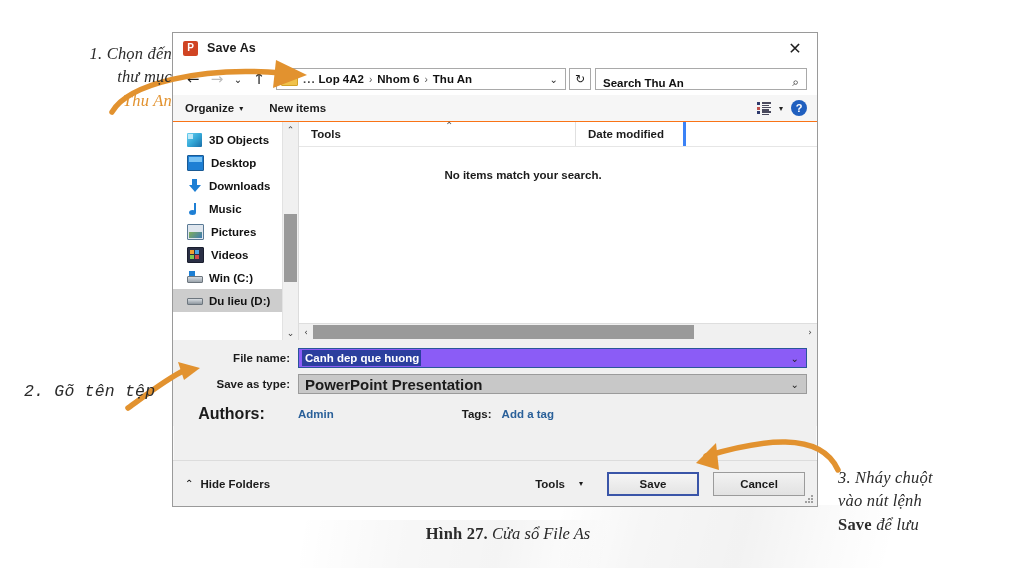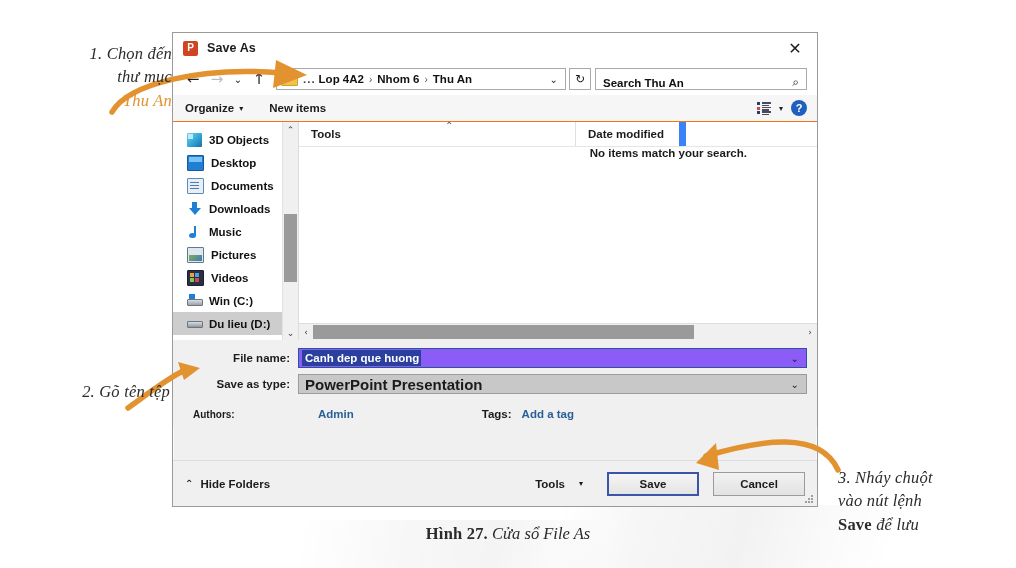--- a/index.html
+++ b/index.html
@@ -177,25 +177,25 @@
   }
   .np-scroll .arw.bot{position:absolute;bottom:0;left:0;right:0;}
   .np-scroll .thumb{
     position:absolute;left:1px;right:1px;top:92px;height:68px;background:#9a9a9a;
   }
 
   .filelist{flex:1;background:#fff;position:relative;border-left:1px solid #dcdcdc;}
   .colhdr{height:24px;display:flex;align-items:center;border-bottom:1px solid #e6e6e6;position:relative;}
   .colhdr .c{font-size:11.5px;font-weight:bold;color:#1b1b1b;padding-left:12px;box-sizing:border-box;}
   .colhdr .c1{width:277px;border-right:1px solid #e0e0e0;height:100%;display:flex;align-items:center;}
-  .colhdr .c2{width:110px;border-right:7px solid #3b82f6;height:100%;display:flex;align-items:center;}
+  .colhdr .c2{width:110px;border-right:3px solid #3b82f6;height:100%;display:flex;align-items:center;}
   .colhdr .c3{flex:1;height:100%;display:flex;align-items:center;}
   .sortmark{position:absolute;left:146px;top:-2px;font-size:10px;color:#5a5a5a;font-family:"DejaVu Sans", sans-serif;}
   .empty-msg{
-    text-align:right;font-size:11.5px;font-weight:bold;color:#1b1b1b;
+    text-align:center;margin-top:22px;font-size:11.5px;font-weight:bold;color:#1b1b1b;
     padding-right:70px;
   }
   .hscroll{
     position:absolute;left:0;right:0;bottom:0;height:16px;background:#f0f0f0;
     border-top:1px solid #dedede;display:flex;align-items:center;
   }
   .hscroll .arw{width:14px;text-align:center;font-size:9px;color:#3d3d3d;font-family:"DejaVu Sans", sans-serif;}
   .hscroll .track{flex:1;height:16px;position:relative;}
   .hscroll .thumb{position:absolute;left:0;top:1px;bottom:1px;width:381px;background:#9a9a9a;}
 
@@ -216,23 +216,22 @@
   }
   .fchev{margin-left:auto;padding:0 7px;font-size:10px;color:#1f1f1f;font-family:"DejaVu Sans", sans-serif;}
   .ftype-input{
     flex:1;height:20px;margin-right:10px;background:#c8c8c8;border:1px solid #9b9b9b;
     display:flex;align-items:center;box-sizing:border-box;
   }
   .ftype-val{font-size:15px;font-weight:bold;color:#1b1b1b;margin-left:6px;}
 
   .metarow{display:flex;align-items:center;height:24px;margin-top:7px;}
   .mlabel{
-    width:125px;text-align:left;padding-right:8px;font-size:10px;font-weight:bold;color:#1b1b1b;
+    width:125px;text-align:center;padding-right:8px;font-size:16px;font-weight:bold;color:#1b1b1b;
     box-sizing:border-box;
-    margin-left:20px;
   }
   .mval{font-size:11.5px;font-weight:bold;color:#2a6099;}
   .mlabel2{margin-left:128px;font-size:11.5px;font-weight:bold;color:#1b1b1b;}
   .mval2{font-size:11.5px;font-weight:bold;color:#2a6099;margin-left:10px;}
 
   
   .footer{
     position:absolute;left:0;right:0;bottom:0;height:46px;background:#f0f0f0;
     border-top:1px solid #dcdcdc;display:flex;align-items:center;padding:0 12px;box-sizing:border-box;
   }
@@ -252,21 +251,21 @@
   }
   .grip i{position:absolute;width:2px;height:2px;background:#a0a0a0;}
 
   
   .anno{
     position:absolute;font-family:"Liberation Serif", serif;font-style:italic;
     color:#2b2b2b;font-size:16.5px;line-height:1.42;letter-spacing:.2px;
   }
   .anno-1{left:44px;top:42px;width:128px;text-align:right;}
   .anno-1 .orange{color:#e2922f;font-style:italic;}
-  .anno-2{left:24px;top:380px;width:146px;text-align:right;}
+  .anno-2{left:24px;top:380px;width:146px;text-align:left;font-family:Liberation Mono, monospace;}
   .anno-3{left:838px;top:466px;width:175px;text-align:left;}
   .anno-3 b{font-weight:bold;font-style:normal;}
   .caption{
     position:absolute;left:0;right:0;top:524px;text-align:center;
     font-family:"Liberation Serif", serif;font-size:16.5px;color:#2b2b2b;font-style:italic;
   }
   .caption b{font-weight:bold;font-style:normal;letter-spacing:.2px;}
   svg.arrows{position:absolute;left:0;top:0;width:1016px;height:568px;pointer-events:none;}
 </style>
 </head>
@@ -341,24 +340,20 @@
     <div class="navpane">
       <div class="np-item">
         <span class="np-ico ico-3d"></span>
         <span>3D Objects</span>
       </div>
       <div class="np-item">
         <span class="np-ico ico-desk"></span>
         <span>Desktop</span>
       </div>
       <div class="np-item">
-        <span class="np-ico ico-doc"></span>
-        <span>Documents</span>
-      </div>
-      <div class="np-item">
         <span class="np-ico ico-dl"></span>
         <span>Downloads</span>
       </div>
       <div class="np-item">
         <span class="np-ico ico-mus"></span>
         <span>Music</span>
       </div>
       <div class="np-item">
         <span class="np-ico ico-pic"></span>
         <span>Pictures</span>

